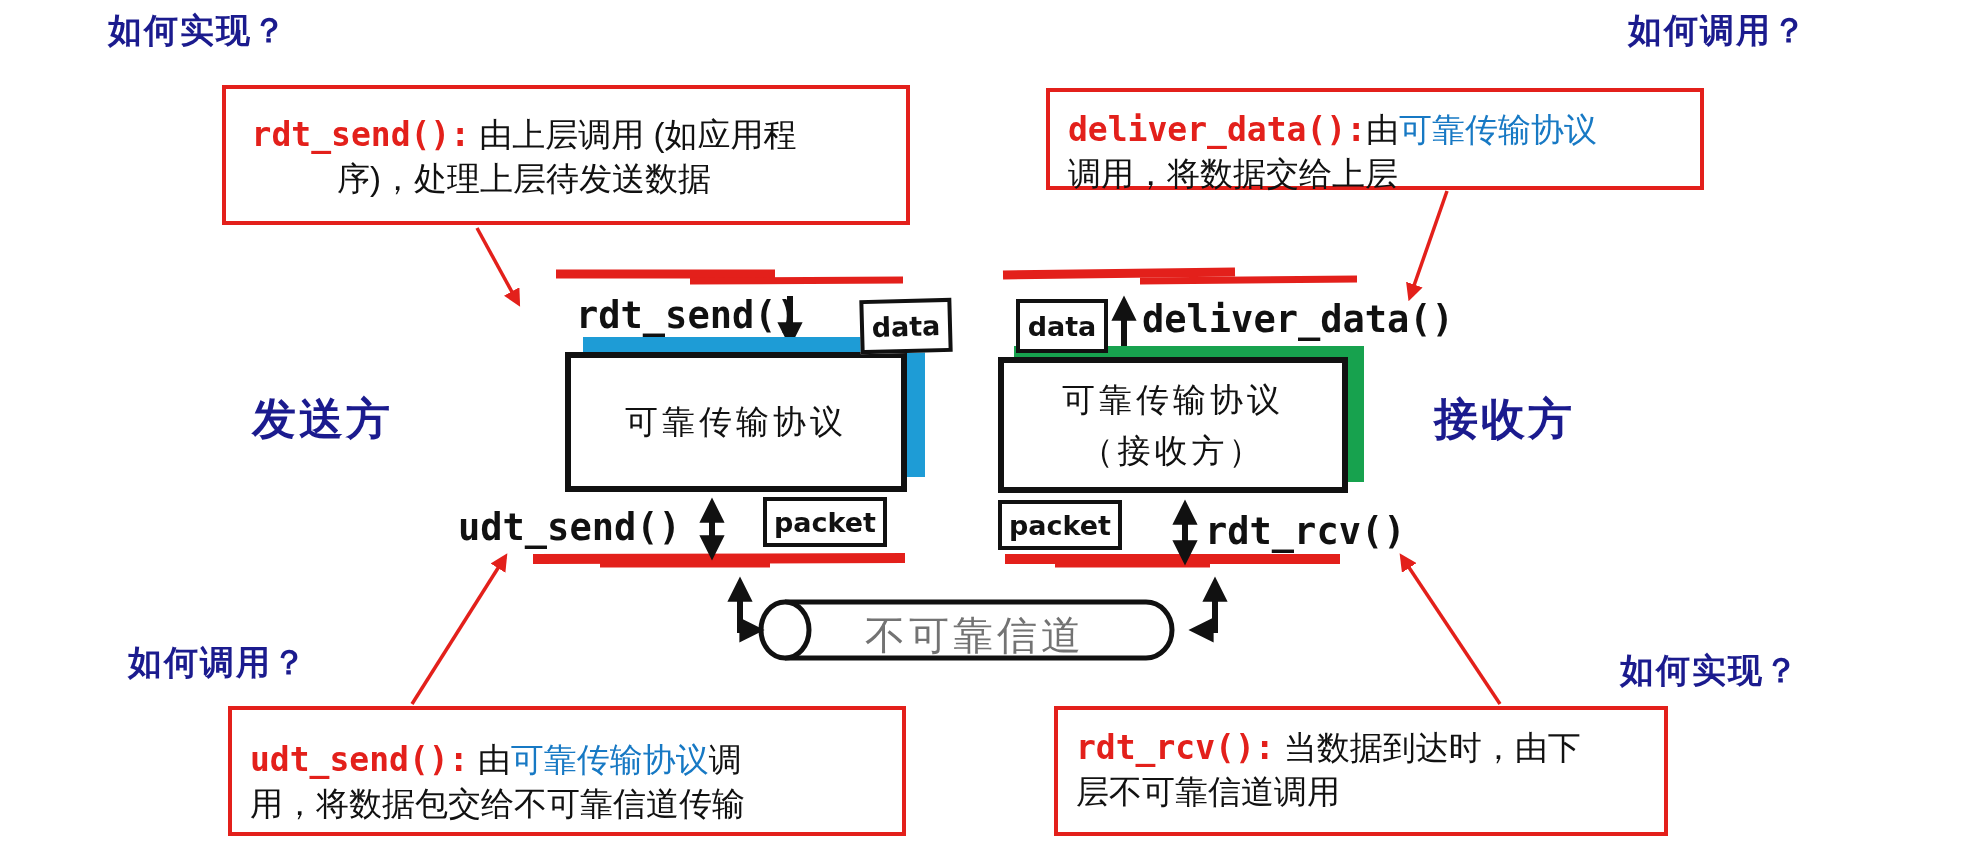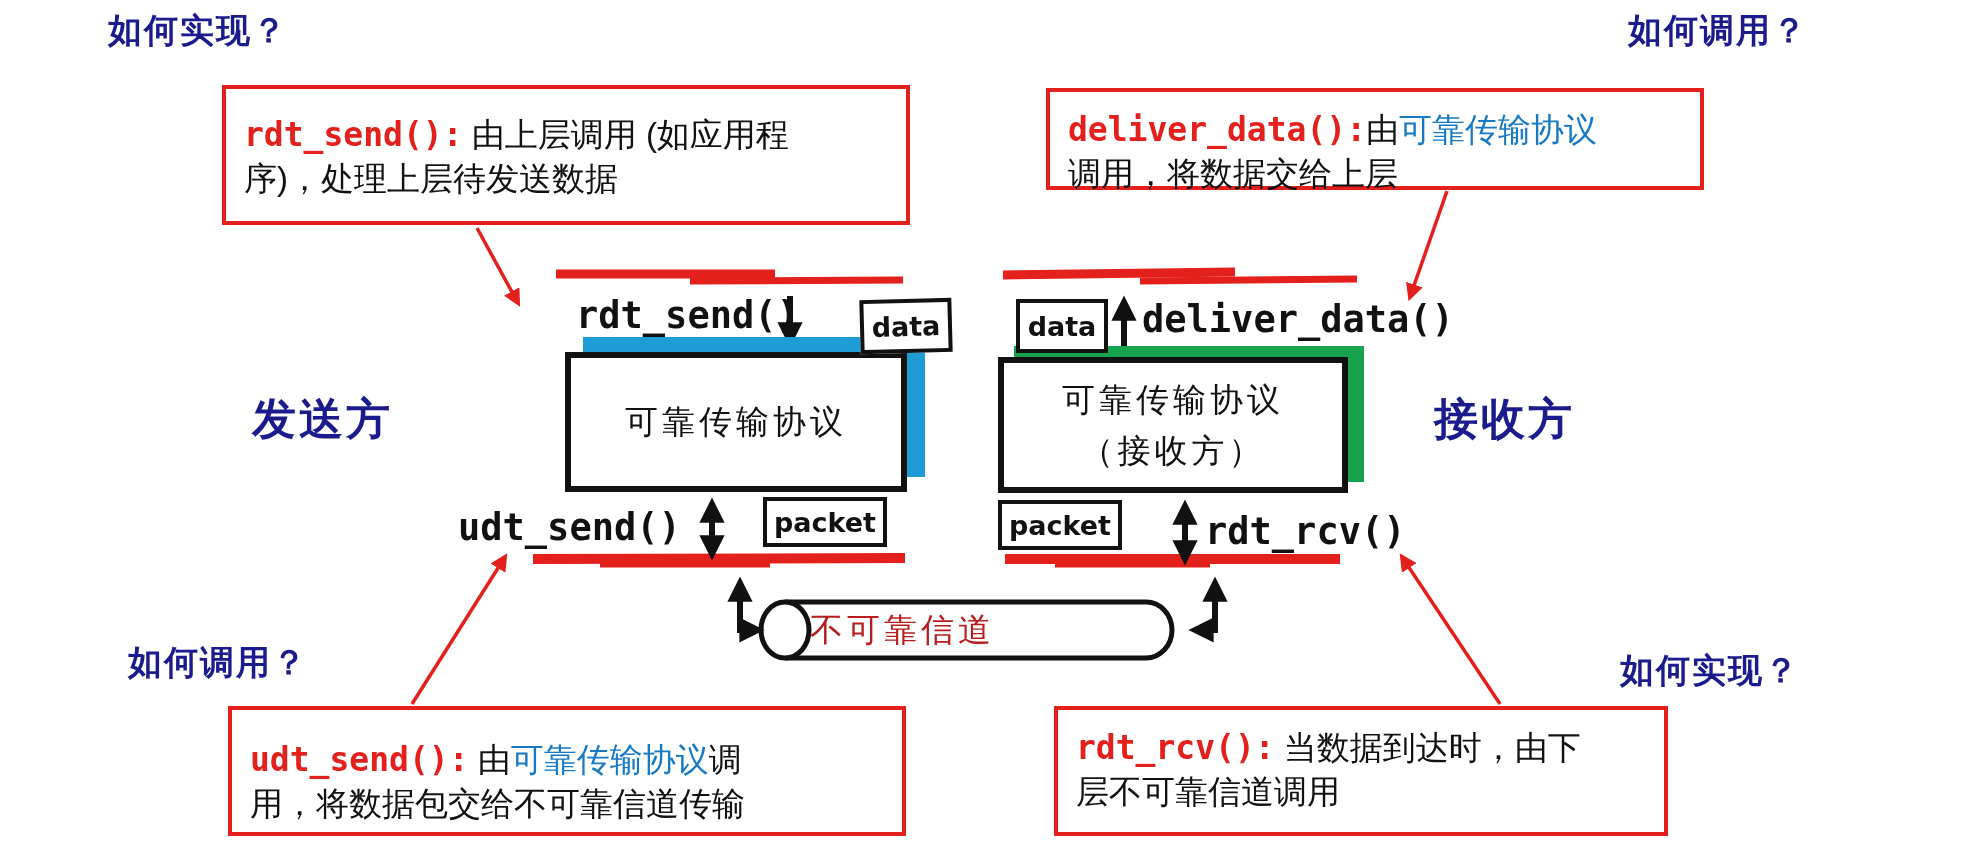--- a/index.html
+++ b/index.html
@@ -33,21 +33,21 @@
   
   .shadow-box{position:absolute;}
   .proto-box{
     position:absolute;border:6px solid #111;background:#ffffff;box-sizing:border-box;
     display:flex;flex-direction:column;align-items:center;justify-content:center;
     font-family:"DejaVu Serif","Liberation Serif",serif;
     font-size:33px;color:#111;text-align:center;line-height:1.55;letter-spacing:4px;
   }
   .channel-text{
     font-family:"DejaVu Serif","Liberation Serif",serif;
-    font-size:33px;color:#b91c1c;text-align:left;letter-spacing:4px;white-space:nowrap;
+    font-size:40px;color:#737373;text-align:center;letter-spacing:4px;white-space:nowrap;
   }
   svg{position:absolute;left:0;top:0;}
 </style>
 </head>
 <body>
 
 <div id="stage">
 
   <svg width="1962" height="842" viewBox="0 0 1962 842">
     <defs>
@@ -98,21 +98,21 @@
 
   <div class="abs navy" style="left:108px;top:8px;">如何实现？</div>
   <div class="abs navy" style="left:1628px;top:8px;">如何调用？</div>
   <div class="abs navy" style="left:128px;top:640px;">如何调用？</div>
   <div class="abs navy" style="left:1620px;top:648px;">如何实现？</div>
 
   <div class="abs side-label" style="left:252px;top:390px;">发送方</div>
   <div class="abs side-label" style="left:1434px;top:390px;">接收方</div>
 
   <div class="abs callout" style="left:222px;top:85px;width:688px;height:140px;">
-    <div class="inner" style="padding-top:24px;max-width:560px;">
+    <div class="inner" style="padding-top:24px;max-width:560px;text-align:center;">
       <span class="fn">rdt_send():</span><span> 由上层调用 (如应用程序)，处理上层待发送数据</span><span class="blue"></span><span></span>
     </div>
   </div>
 
   <div class="abs callout" style="left:1046px;top:88px;width:658px;height:102px;">
     <div class="inner" style="padding-top:16px;max-width:548px;">
       <span class="fn">deliver_data():</span><span>由</span><span class="blue">可靠传输协议</span><span>调用，将数据交给上层</span>
     </div>
   </div>
 

